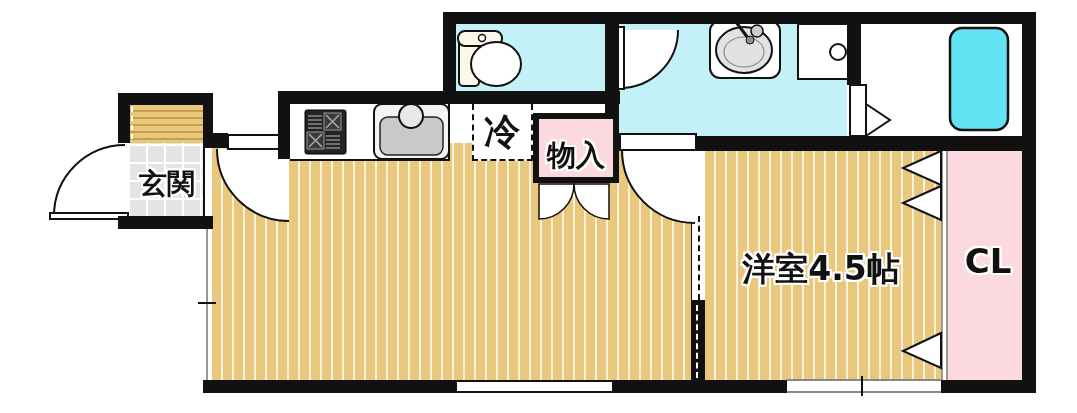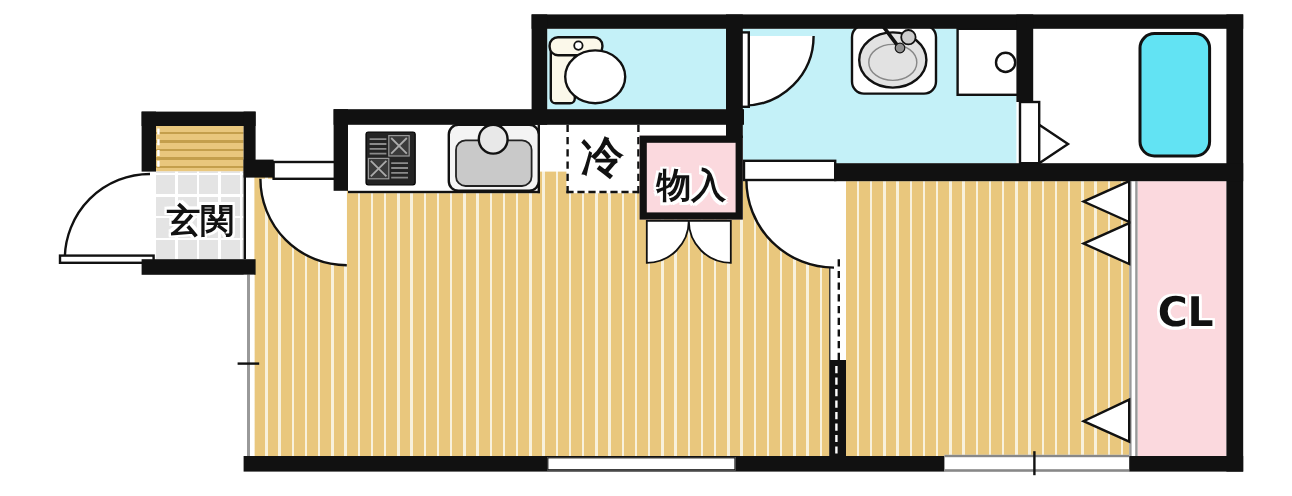--- a/index.html
+++ b/index.html
@@ -150,17 +150,18 @@
   <div class="win" style="left:203px;top:229px;width:9px;height:151px;background:linear-gradient(90deg,#fff 0 3px,#999 3px 5px,#fff 5px 9px);"></div>
   <div class="win" style="left:456px;top:381px;width:157px;height:11px;background:#fff;border:1.5px solid #111;"></div>
   <div class="win" style="left:787px;top:379px;width:154px;height:14px;background:#fff;border-top:2px solid #888;border-bottom:2px solid #888;"></div>
   <div class="tick" style="left:198px;top:302px;width:18px;height:2px;"></div>
   <div class="tick" style="left:861px;top:376px;width:2px;height:20px;"></div>
 
   <div class="dash" style="left:698px;top:216px;width:0;height:84px;border-left:2px dashed #111;"></div>
   <div class="dash" style="left:696px;top:305px;width:0;height:73px;border-left:2px dashed #fff;"></div>
 
   <div class="lbl" style="left:167px;top:184px;font-size:28px;">玄関</div>
+  <div class="lbl" style="left:821px;top:268px;font-size:33px;">洋室4.5帖</div>
   <div class="lbl" style="left:988px;top:261px;font-size:34px;text-align:right;">CL</div>
   <div class="lbl" style="left:502px;top:132px;font-size:36px;">冷</div>
   <div class="lbl" style="left:576px;top:155px;font-size:29px;">物入</div>
 
 </div>
 
 </body></html>

